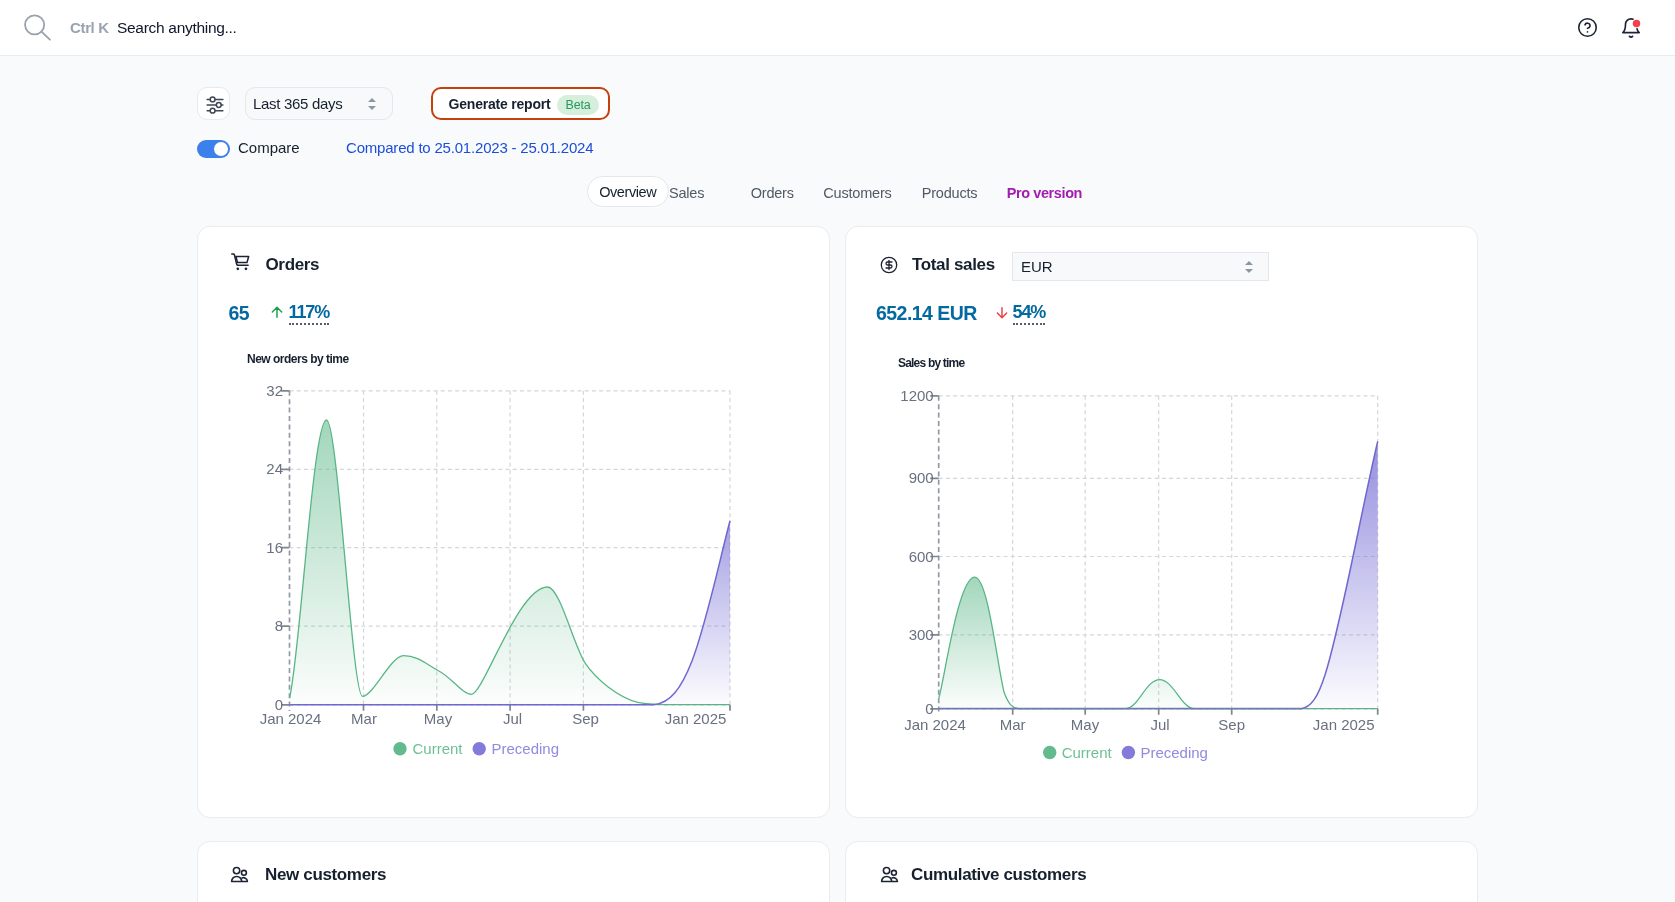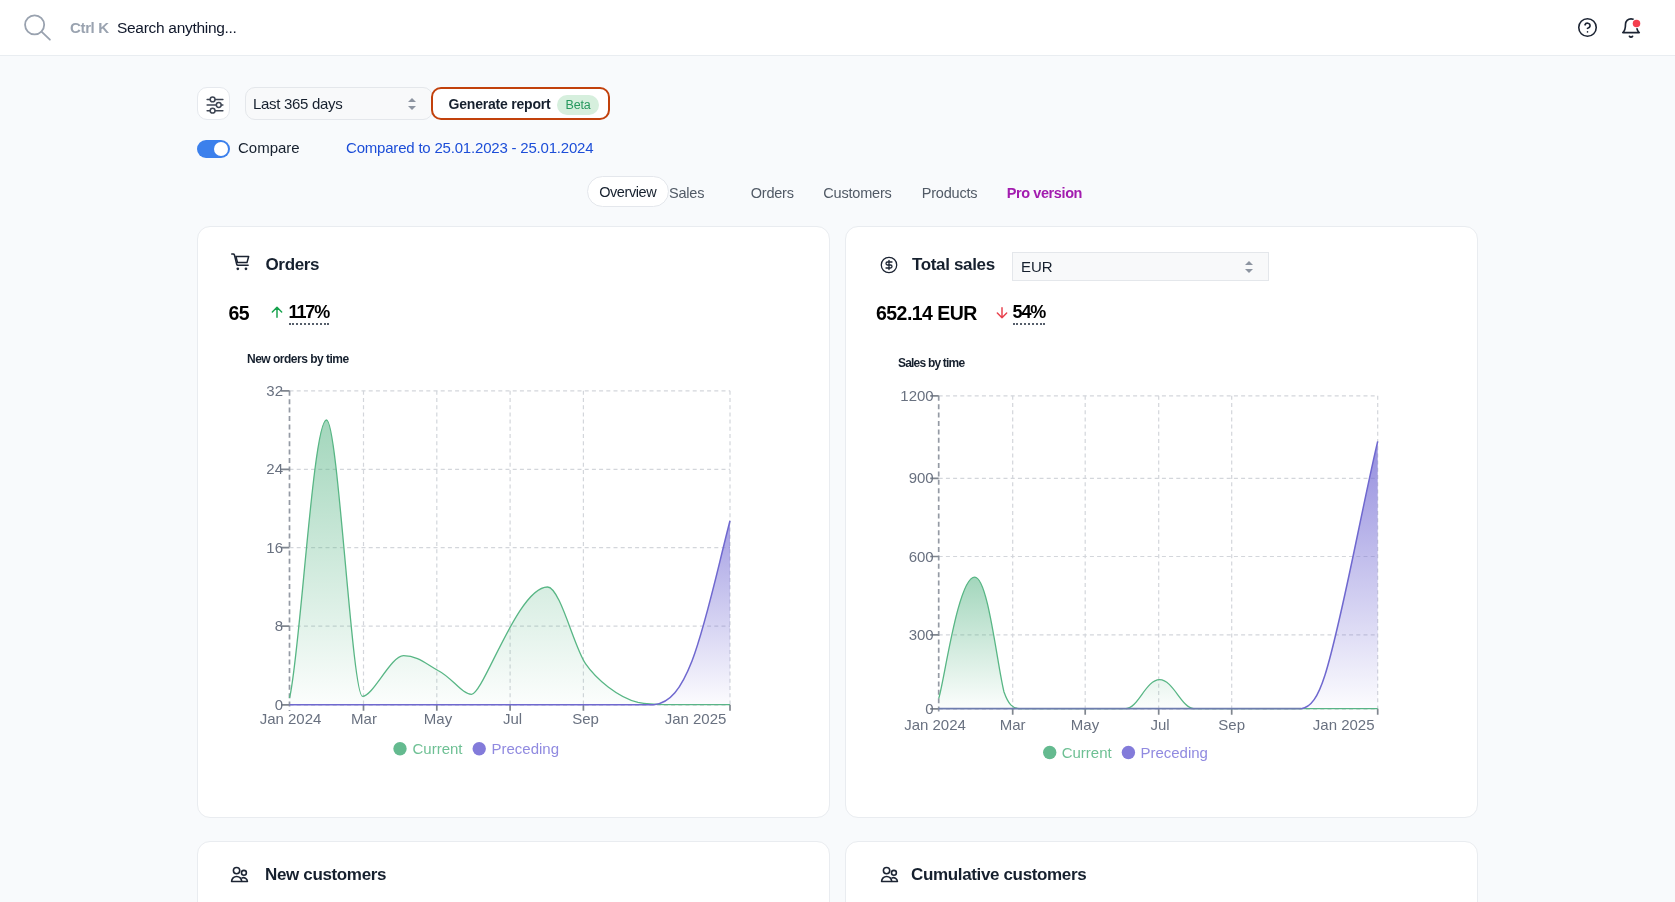--- a/index.html
+++ b/index.html
@@ -5,40 +5,40 @@
 * { margin:0; padding:0; box-sizing:border-box; }
 html,body { width:1675px; height:902px; overflow:hidden; }
 body { font-family:"Liberation Sans", sans-serif; background:#f8fafc; color:#16202e; }
 .topbar { position:absolute; left:0; top:0; width:1675px; height:56px; background:#fff; border-bottom:1px solid #e9edf1; }
 .ctrlk { position:absolute; left:70px; top:19px; font-size:15px; font-weight:700; color:#9aa3b0; letter-spacing:-0.35px;}
 .searchph { position:absolute; left:117px; top:19px; font-size:15.5px; color:#0f172a; letter-spacing:-0.3px; }
 .topicons { position:absolute; right:0; top:0; }
 .main { position:absolute; left:197px; top:56px; width:1281px; }
 .controls { position:absolute; left:0; top:31px; height:33px; }
 .iconbtn { position:absolute; left:0; top:0; width:33px; height:33px; background:#fff; border:1px solid #e6e9ee; border-radius:10px; }
-.select1 { position:absolute; left:48px; top:0; width:188px; height:33px; background:#f8f9fa; border:1px solid #e4e7eb; border-radius:10px; font-size:15px; color:#16202e; line-height:31px; padding-left:7px; letter-spacing:-0.3px; }
+.select1 { position:absolute; left:48px; top:0; width:148px; height:33px; background:#f8f9fa; border:1px solid #e4e7eb; border-radius:10px; font-size:15px; color:#16202e; line-height:31px; padding-left:7px; letter-spacing:-0.3px; }
 .genbtn { position:absolute; left:234px; top:0; width:179px; height:33px; background:#fff; border:2px solid #c2410c; border-radius:10px; font-size:14px; font-weight:700; color:#16202e; line-height:31px; padding-left:15.5px; white-space:nowrap; letter-spacing:-0.2px; }
 .beta { position:absolute; left:124px; top:6px; width:42px; height:20px; background:#d6efdd; border-radius:10px; font-size:12.5px; font-weight:400; color:#27985e; text-align:center; line-height:20px; }
 .comprow { position:absolute; left:0; top:83px; height:20px; }
 .toggle { position:absolute; left:0; top:1px; width:33px; height:18px; background:#3c80ec; border-radius:9px; }
 .toggle .knob { position:absolute; right:2px; top:2px; width:14px; height:14px; background:#fff; border-radius:7px; }
 .complabel { position:absolute; left:41px; top:0px; font-size:15px; color:#16202e; white-space:nowrap; }
 .compto { position:absolute; left:149px; top:0px; font-size:15px; color:#1d4ed8; white-space:nowrap; letter-spacing:-0.2px; }
 .tabs { position:absolute; left:0; top:120px; width:1281px; height:30px; }
 .tab { position:absolute; top:3px; font-size:14.5px; color:#515a66; line-height:28px; letter-spacing:-0.2px; }
 .tabsel { position:absolute; left:389.5px; top:0px; width:82.5px; height:31px; background:#fff; border:1px solid #e4e7ec; border-radius:16px; text-align:center; font-size:14.5px; font-weight:400; color:#16202e; line-height:31px; letter-spacing:-0.4px; }
 .propill { color:#a21caf; font-weight:600; letter-spacing:-0.4px !important; }
 .grid { position:absolute; left:0; top:170px; }
 .card { position:absolute; background:#fff; border:1px solid #e9ecf0; border-radius:13px; }
 .card1 { left:0; top:0; width:633px; height:592px; }
 .card2 { left:648px; top:0; width:633px; height:592px; }
 .card3 { left:0; top:615px; width:633px; height:592px; }
 .card4 { left:648px; top:615px; width:633px; height:592px; }
 .cardtitle { position:absolute; font-size:17px; font-weight:700; color:#16202e; letter-spacing:-0.35px; white-space:nowrap; }
-.valrow { position:absolute; font-size:19.5px; font-weight:700; color:#000000; letter-spacing:-0.55px; white-space:nowrap; }
+.valrow { position:absolute; font-size:19.5px; font-weight:700; color:#0369a1; letter-spacing:-0.55px; white-space:nowrap; }
 .subtitle { position:absolute; font-size:12px; font-weight:700; color:#16202e; letter-spacing:-0.5px; white-space:nowrap;margin-left:20px; }
 .pct { border-bottom:2px dotted #565f6b; padding-bottom:1px; }
 .chartsvg { position:absolute; left:0; top:0; }
 </style>
 </head>
 <body>
 <div class="topbar">
   <svg style="position:absolute;left:24px;top:13.5px;" width="28" height="28" viewBox="0 0 24 24" fill="none" stroke="#99a2af" stroke-width="1.55" stroke-linecap="round">
       <circle cx="9.1" cy="9.3" r="8.2"></circle>
       <path d="M22.2 22l-7.2-6.9"></path>

